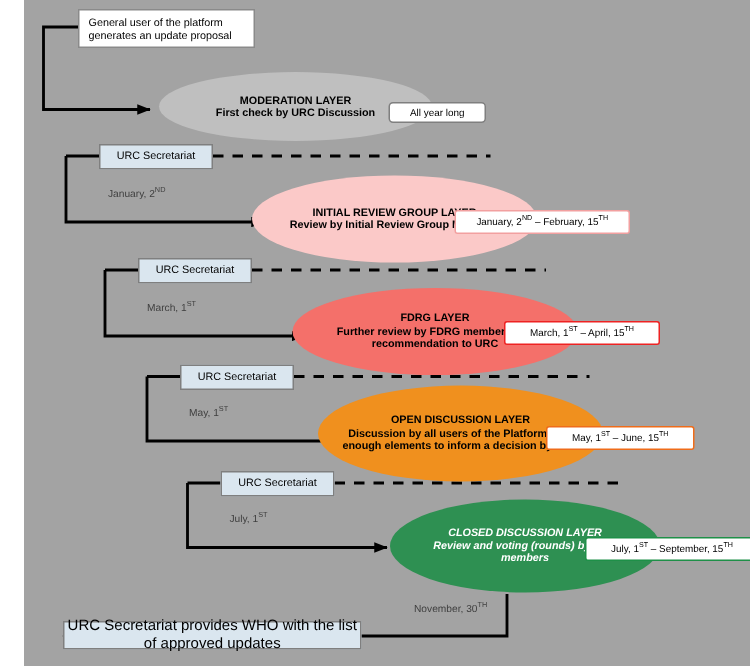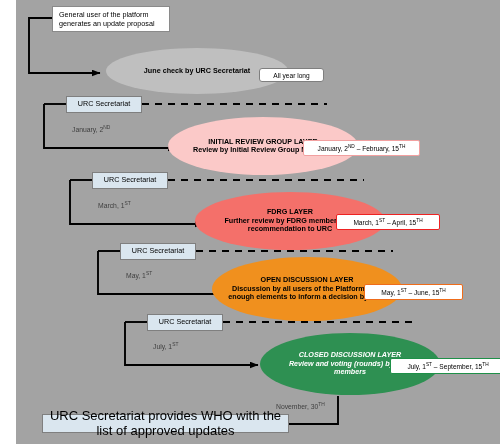--- a/index.html
+++ b/index.html
@@ -131,21 +131,22 @@
       <path d="M322,396 L322,424 L26,424" fill="none" stroke="#000" stroke-width="1.9" marker-end="url(#ah)"></path>
     </g>
   </svg>
 
   <div class="plain-box" style="left:36px; top:6px; width:118px; height:26px; font-size:7.2px;">
     <span>General user of the platform generates an update proposal</span>
   </div>
 
   <div class="ellipse" style="left:90px; top:48px; width:182px; height:46px; background:#bfbfbf; font-size:7.2px;">
     <span class="etext">
-      <span class="ell-sub">June check by URC Secretariat</span>
+      <span class="ell-title">MODERATION LAYER</span>
+      <span class="ell-sub">First check by URC Discussion</span>
     </span>
   </div>
   <div class="badge grey" style="left:243px; top:68px; width:65px; height:14px; font-size:6.6px;">
     <span>All year long</span>
   </div>
 
   <div class="actor-box" style="left:50px; top:96px; width:76px; height:17px; font-size:7.2px;">
     <span>URC Secretariat</span>
   </div>
   <div class="date-label" style="left:56px; top:126px; font-size:6.8px;">
@@ -205,17 +206,17 @@
       <span class="ell-sub">Review and voting (rounds) by URC members</span>
     </span>
   </div>
   <div class="badge green" style="left:374px; top:358px; width:116px; height:16px; font-size:6.6px;">
     <span>July, 1<sup>ST</sup> – September, 15<sup>TH</sup></span>
   </div>
 
   <div class="date-label" style="left:260px; top:403px; font-size:6.8px;">
     <span>November, 30<sup>TH</sup></span>
   </div>
-  <div class="actor-box" style="left:26px; top:414px; width:247px; height:19px; font-size:13px;">
+  <div class="actor-box" style="left:26px; top:414px; width:199px; height:19px; font-size:10px;">
     <span>URC Secretariat provides WHO with the list of approved updates</span>
   </div>
 
 </div>
 
 </body></html>

